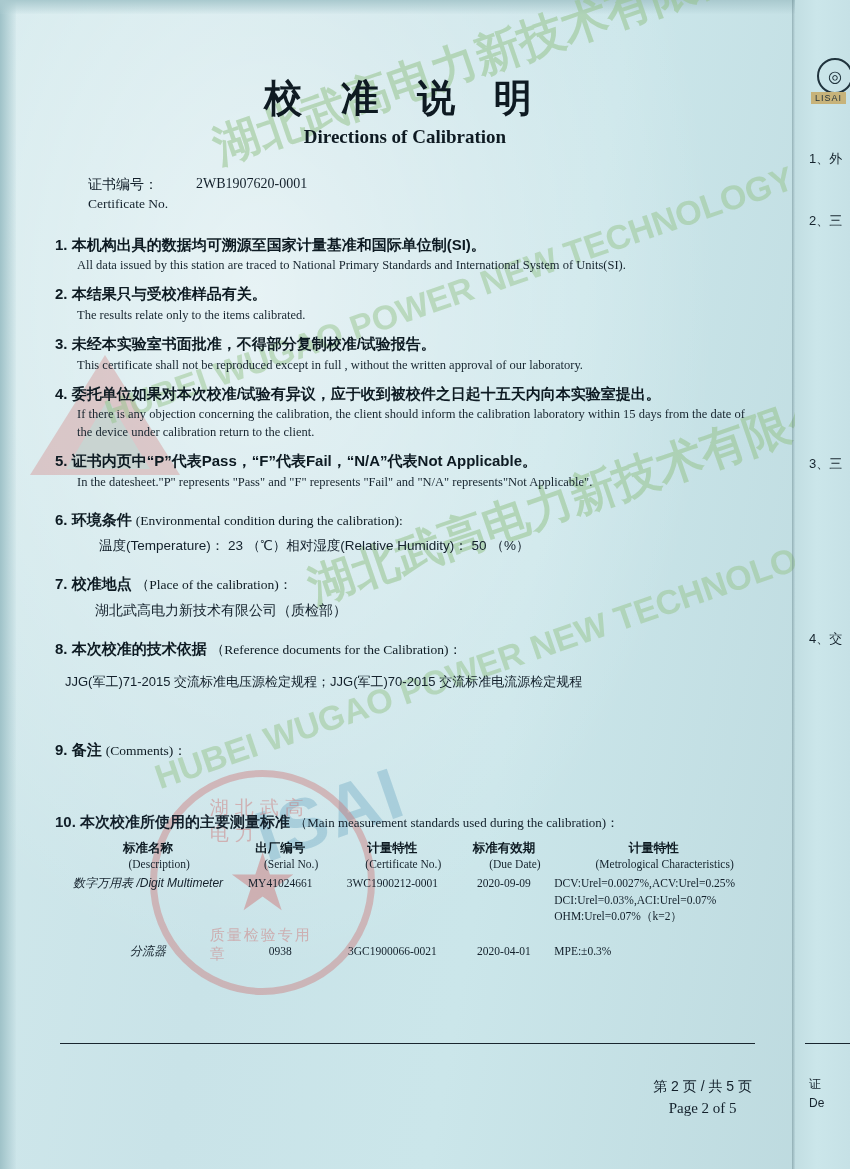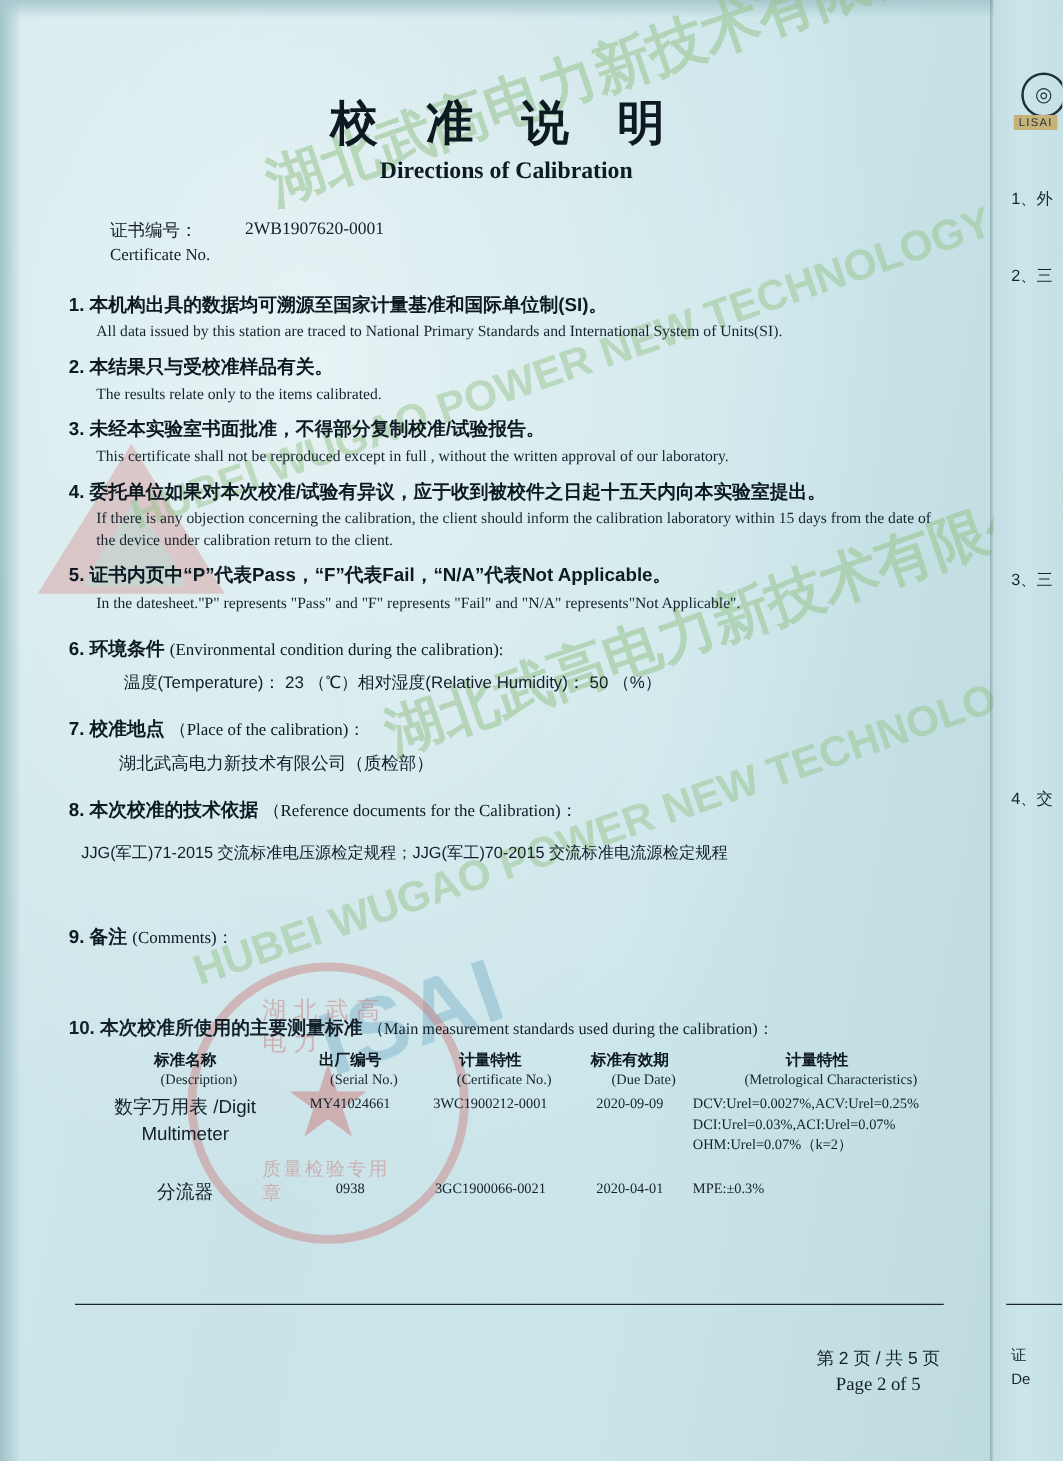--- a/index.html
+++ b/index.html
@@ -254,21 +254,22 @@
     line-height: 1.3;
   }
   table.std td {
     font-family: "Liberation Serif", serif;
     font-size: 11.5px;
     line-height: 1.45;
     padding-top: 3px;
   }
   table.std td.cn-cell {
     font-family: "Liberation Sans", sans-serif;
-    font-size: 15px;
+    font-size: 12px;
+    font-style: italic;
   }
   table.std td.left { text-align: left; }
 
   
   .footer-rule {
     position: absolute;
     left: 60px;
     right: 95px;
     top: 1043px;
     border-top: 1.6px solid #19262f;

